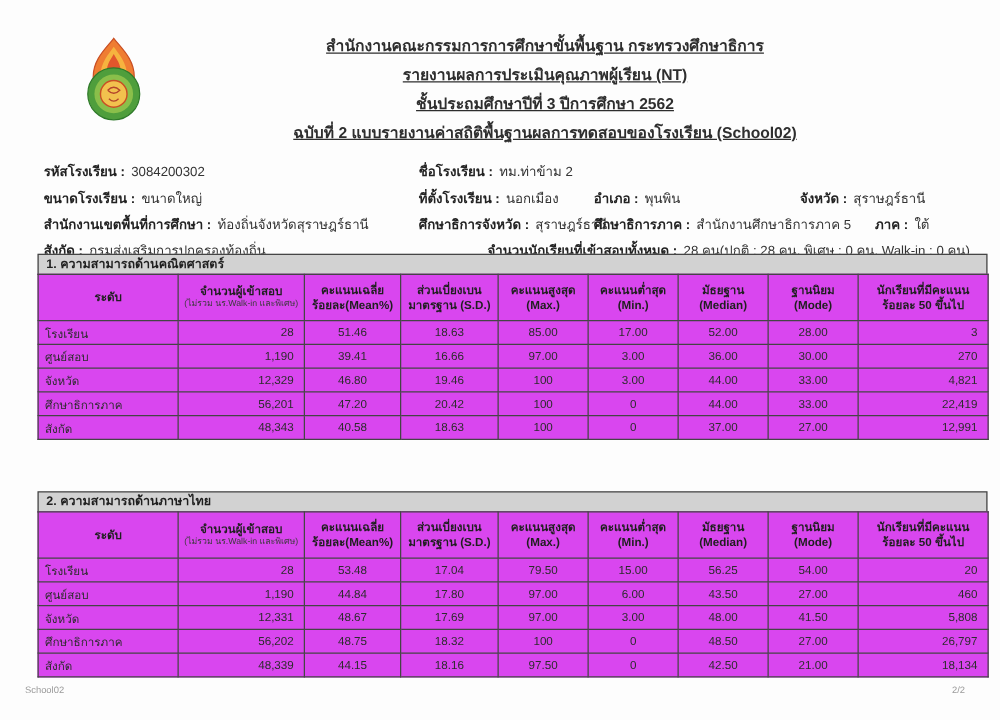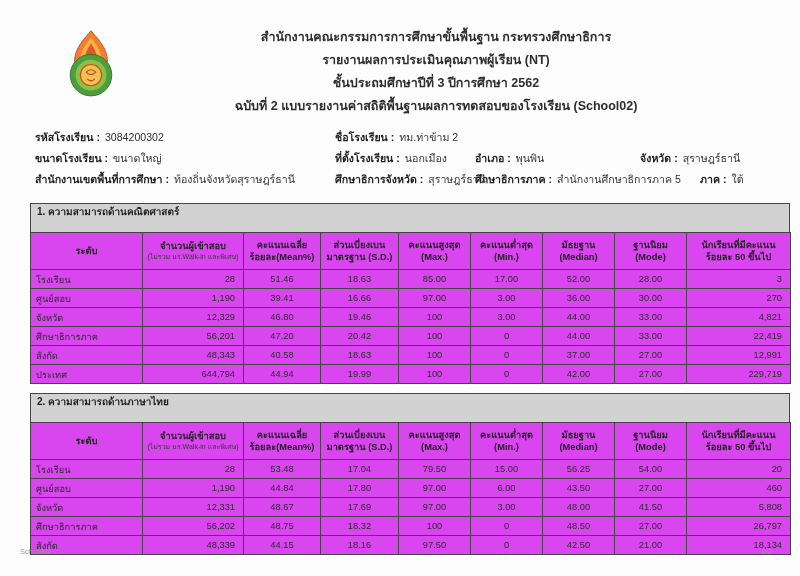--- a/index.html
+++ b/index.html
@@ -6,38 +6,39 @@
   .page {
     position:relative; width:800px; height:576px; margin:0 auto;
     background:#fdfdfd; overflow:hidden;
     font-family:"Liberation Sans","DejaVu Sans",sans-serif;
     color:#262626;
   }
   .doc-header {
     position:absolute; left:78px; right:6px; top:26px;
     text-align:center; font-weight:bold; font-size:12.5px; line-height:23px;
     color:#2e2e2e;
+    text-decoration:underline;
   }
   .logo { position:absolute; left:62px; top:29px; width:58px; height:69px; }
 
   .info-row { position:absolute; left:35px; right:8px; height:20px; font-size:10.6px; }
   .info-item { position:absolute; top:0; white-space:nowrap; }
   .lbl { font-weight:bold; color:#222; }
   .val { margin-left:5px; color:#333; }
   .p0   { left:0; }
   .p272 { left:272px;margin-left:28px; }
   .p440 { left:440px; }
   .p605 { left:605px; }
   .p665 { left:665px; }
   .p355 { left:355px; }
 
   .tblwrap { position:absolute; left:30px; width:760px; }
   .tbl-title {
     box-sizing:border-box; border:1px solid #454545; background:#d2d2d2;
-    height:30px; line-height:15px; font-weight:bold; font-size:10px;
+    height:17px; line-height:15px; font-weight:bold; font-size:10px;
     padding-left:6px; color:#1f1f1f;
   }
   table { border-collapse:collapse; table-layout:fixed; width:760px; margin-top:-1px; background:#d946ef; }
   th, td { border:1px solid #454545; overflow:hidden; }
   th { font-size:9.3px; font-weight:bold; height:34px; text-align:center; vertical-align:middle; line-height:1.3; padding:1px 1px; color:#1f1f1f; }
   th .h-sub-small { display:block; font-size:7px; font-weight:normal; color:#3a3a3a; }
   th .h-l2 { display:block; }
   td { font-size:9.3px; height:18px; padding:0 4px; color:#2c2c2c; }
   tbody td:first-child { text-align:left; padding-left:5px;font-family:Liberation Serif, serif; }
   tbody td:nth-child(2), tbody td:nth-child(9) { text-align:right; padding-right:8px; }
@@ -100,20 +101,28 @@
       <span class="lbl">ศึกษาธิการจังหวัด :</span><span class="val">สุราษฎร์ธานี</span>
     </span>
     <span class="info-item p440">
       <span class="lbl">ศึกษาธิการภาค :</span><span class="val">สำนักงานศึกษาธิการภาค 5</span>
     </span>
     <span class="info-item p665">
       <span class="lbl">ภาค :</span><span class="val">ใต้</span>
     </span>
   </div>
 
+  <div class="info-row" style="top:192px">
+    <span class="info-item p0">
+      <span class="lbl">สังกัด :</span><span class="val">กรมส่งเสริมการปกครองท้องถิ่น</span>
+    </span>
+    <span class="info-item p355">
+      <span class="lbl">จำนวนนักเรียนที่เข้าสอบทั้งหมด :</span><span class="val">28 คน(ปกติ : 28 คน, พิเศษ : 0 คน, Walk-in : 0 คน)</span>
+    </span>
+  </div>
 
   <div class="tblwrap" style="top:203px">
     <div class="tbl-title">1. ความสามารถด้านคณิตศาสตร์</div>
     <table>
       <colgroup>
         <col style="width:112px">
           <col style="width:101px">
           <col style="width:77px">
         <col style="width:78px">
           <col style="width:72px">
@@ -184,31 +193,20 @@
             <td>สังกัด</td>
             <td>48,343</td>
             <td>40.58</td>
             <td>18.63</td>
             <td>100</td>
             <td>0</td>
             <td>37.00</td>
             <td>27.00</td>
             <td>12,991</td>
           </tr>
-          <tr>
-            <td>ประเทศ</td>
-            <td>644,794</td>
-            <td>44.94</td>
-            <td>19.99</td>
-            <td>100</td>
-            <td>0</td>
-            <td>42.00</td>
-            <td>27.00</td>
-            <td>229,719</td>
-          </tr>
         </tbody>
       </table>
   </div>
 
   <div class="tblwrap" style="top:393px">
     <div class="tbl-title">2. ความสามารถด้านภาษาไทย</div>
     <table>
       <colgroup>
         <col style="width:112px">
           <col style="width:101px">

